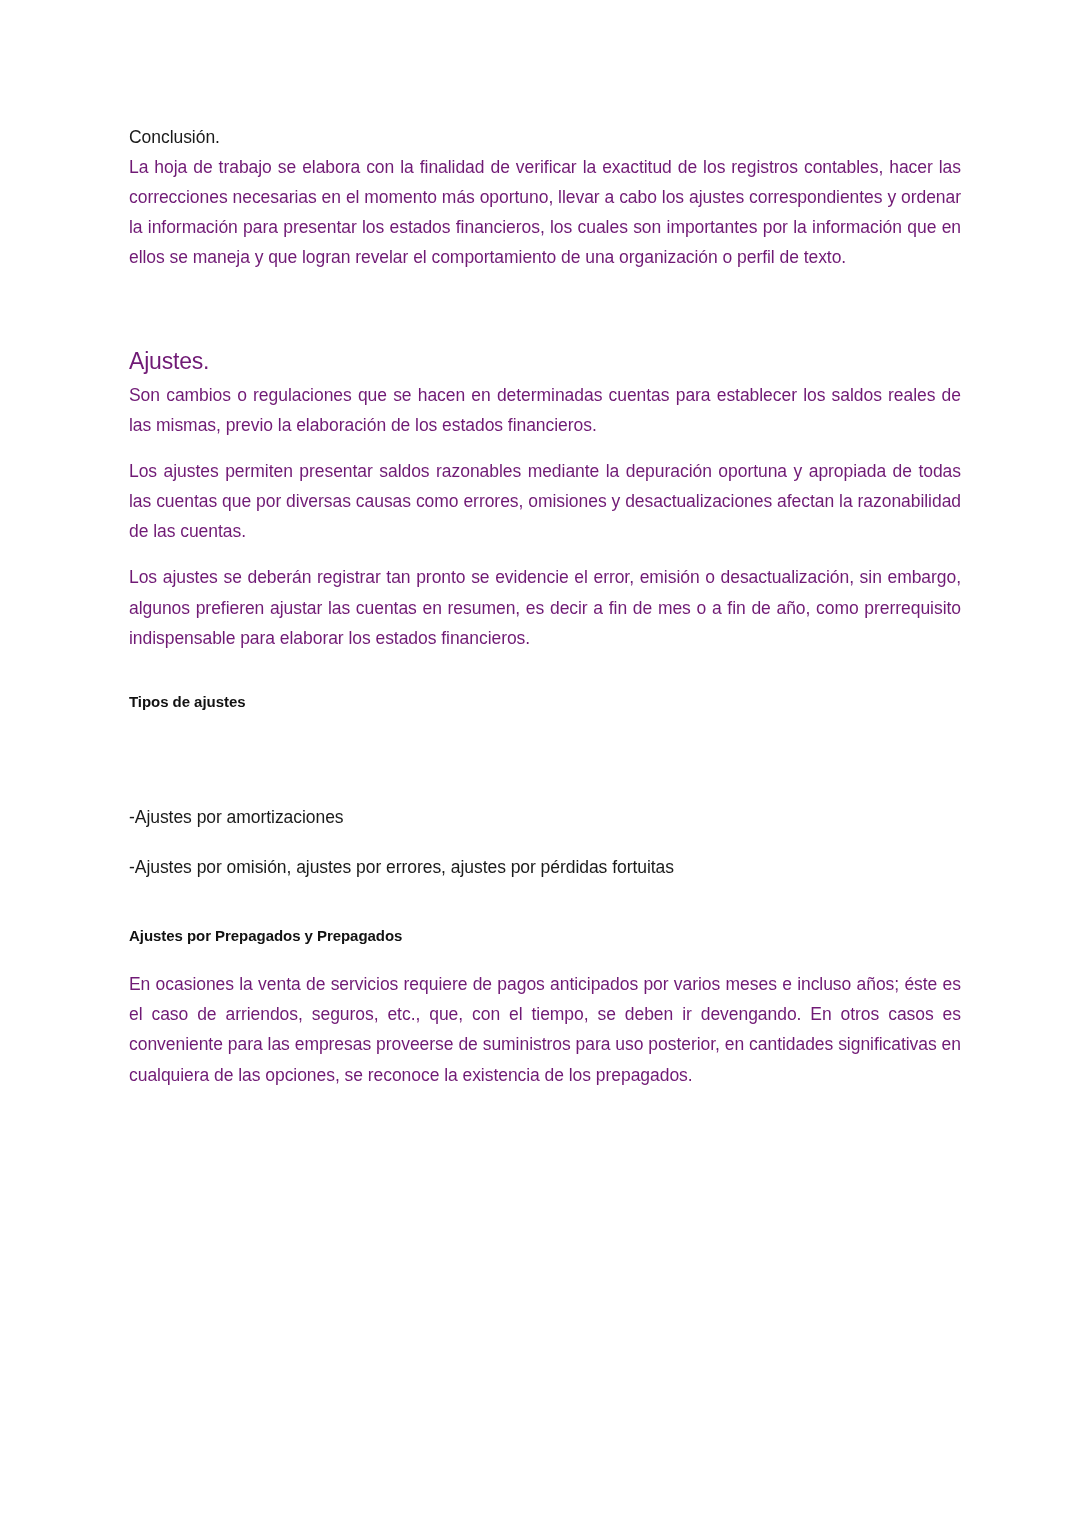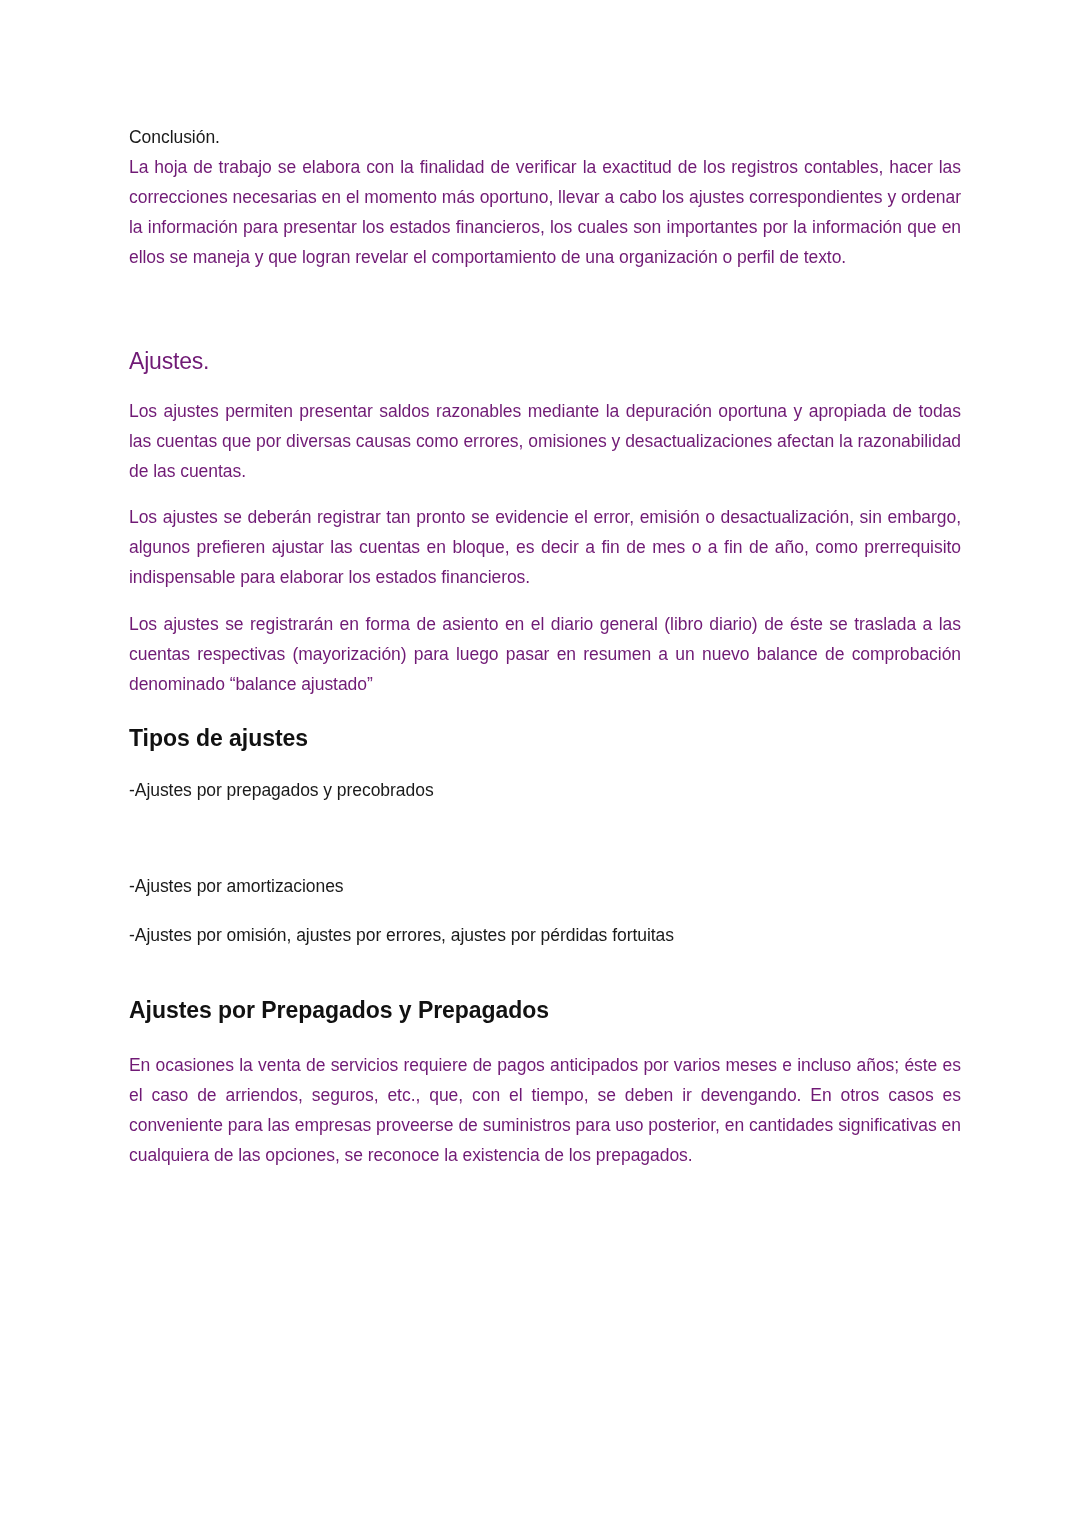--- a/index.html
+++ b/index.html
@@ -35,21 +35,21 @@
   }
   .big-heading {
     font-size: 23px;
     font-weight: 400;
     line-height: 1.35;
     margin: 0 0 3px 0;
     letter-spacing: -0.2px;
     color: #701a75;
   }
   .bold-heading {
-    font-size: 23px;
+    font-size: 15px;
     font-weight: 700;
     line-height: 1.5;
     margin: 0;
     letter-spacing: -0.05px;
     color: #111111;
   }
   p.body {
     font-size: 17.5px;
     line-height: 1.72;
     margin: 0;
@@ -86,35 +86,34 @@
 
     <div>
       <div class="sec-title">Conclusión.</div>
       <p class="body">La hoja de trabajo se elabora con la finalidad de verificar la exactitud de los registros contables, hacer las correcciones necesarias en el momento más oportuno, llevar a cabo los ajustes correspondientes y ordenar la información para presentar los estados financieros, los cuales son importantes por la información que en ellos se maneja y que logran revelar el comportamiento de una organización o perfil de texto.</p>
     </div>
 
     <div class="gap-xl"></div>
 
     <div>
       <div class="big-heading">Ajustes.</div>
+      <p class="body">Son cambios o regulaciones que se hacen en determinadas cuentas para establecer los saldos reales de las mismas, previo la elaboración de los estados financieros.</p>
       <div class="gap-para"></div>
       <p class="body">Los ajustes permiten presentar saldos razonables mediante la depuración oportuna y apropiada de todas las cuentas que por diversas causas como errores, omisiones y desactualizaciones afectan la razonabilidad de las cuentas.</p>
       <div class="gap-para"></div>
-      <p class="body">Los ajustes se deberán registrar tan pronto se evidencie el error, emisión o desactualización, sin embargo, algunos prefieren ajustar las cuentas en bloque, es decir a fin de mes o a fin de año, como prerrequisito indispensable para elaborar los estados financieros.</p>
+      <p class="body">Los ajustes se deberán registrar tan pronto se evidencie el error, emisión o desactualización, sin embargo, algunos prefieren ajustar las cuentas en resumen, es decir a fin de mes o a fin de año, como prerrequisito indispensable para elaborar los estados financieros.</p>
       <div class="gap-para"></div>
-      <p class="body">Los ajustes se registrarán en forma de asiento en el diario general (libro diario) de éste se traslada a las cuentas respectivas (mayorización) para luego pasar en resumen a un nuevo balance de comprobación denominado “balance ajustado”</p>
     </div>
 
     <div class="gap-before-bold"></div>
 
     <div>
       <div class="bold-heading">Tipos de ajustes</div>
 
       <div class="gap-list-first"></div>
-      <p class="listline">-Ajustes por prepagados y precobrados</p>
 
       <div class="gap-list"></div>
 
       <div class="gap-list"></div>
 
       <div class="gap-list"></div>
       <p class="listline">-Ajustes por amortizaciones</p>
 
       <div class="gap-list"></div>
       <p class="listline">-Ajustes por omisión, ajustes por errores, ajustes por pérdidas fortuitas</p>

